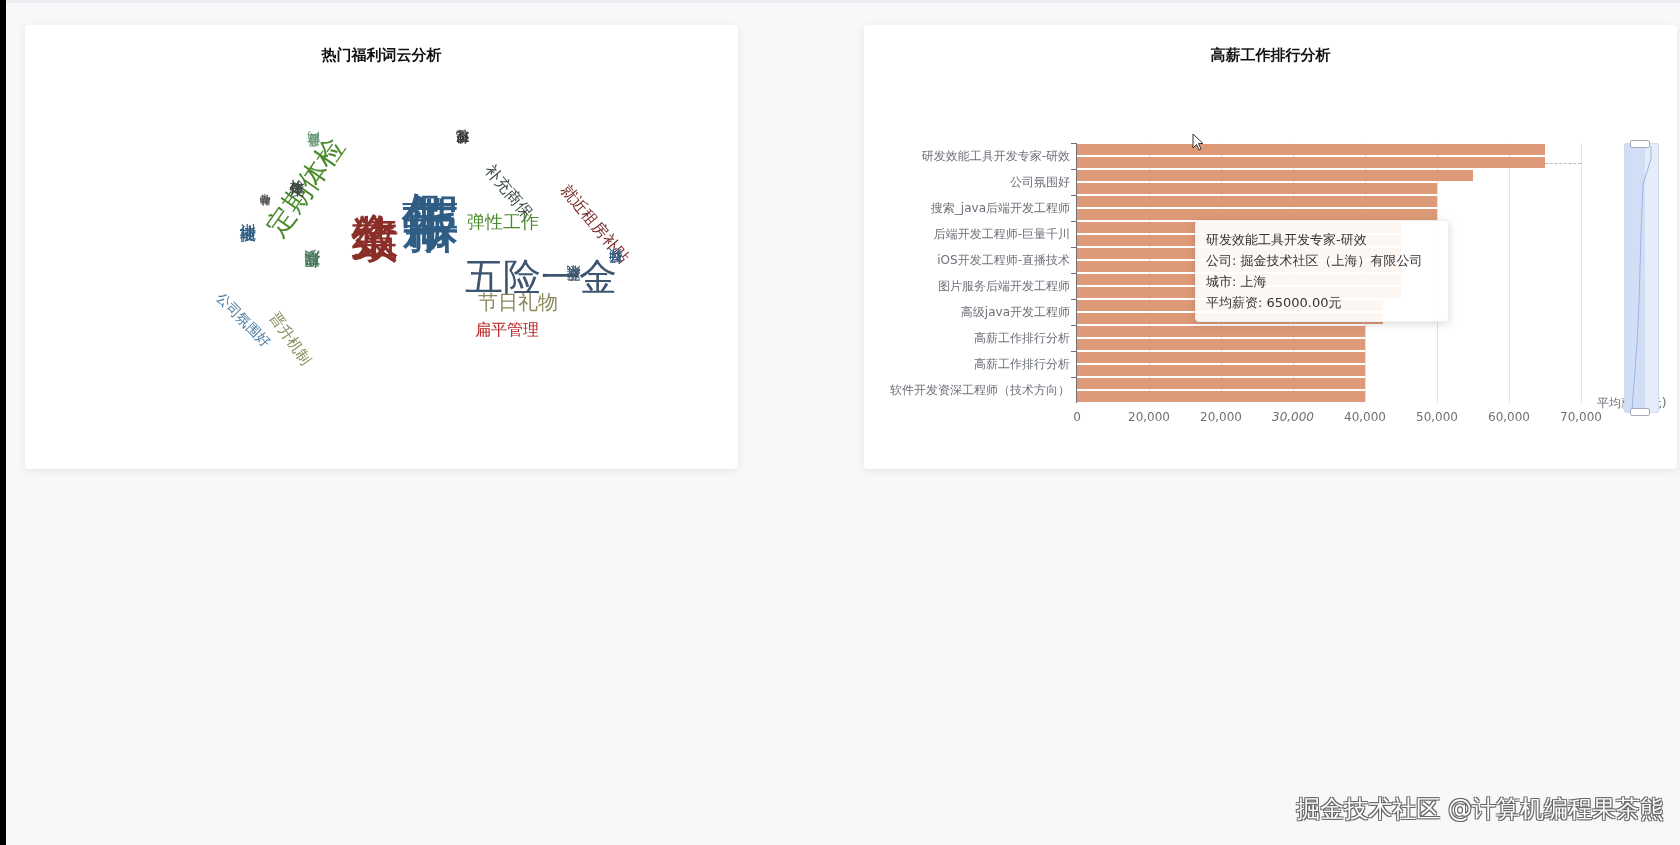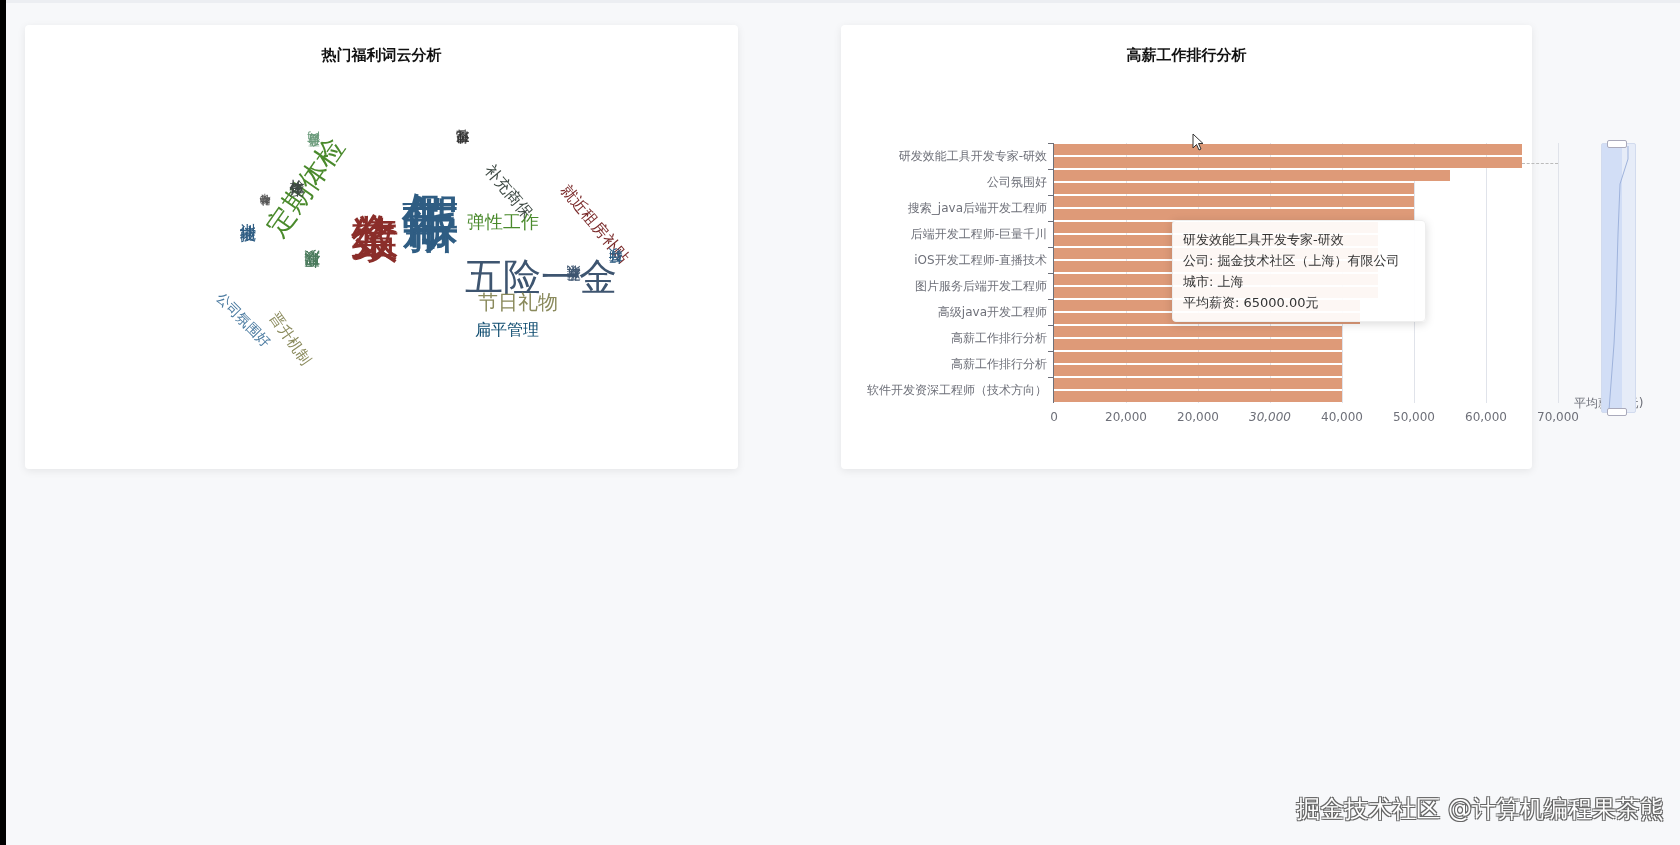--- a/index.html
+++ b/index.html
@@ -43,37 +43,37 @@
 
 <div class="card" id="card-wc" style="left:25px;width:713px;">
   <div class="card-title" style="top:21px;">热门福利词云分析</div>
   <div id="wc-area" style="position:absolute;left:0;top:0;width:815px;height:444px;">
       <div class="wc-word v" style="left: 377px; top: 125px; font-size: 58px; color: rgb(47, 93, 131);">带薪年假</div>
       <div class="wc-word v" style="left: 327px; top: 153px; font-size: 48px; color: rgb(139, 46, 42);">绩效奖金</div>
       <div class="wc-word" style="left: 440px; top: 225px; font-size: 38px; color: rgb(62, 85, 112); margin-top: 8px;">五险一金</div>
       <div class="wc-word" style="left: 442px; top: 188px; font-size: 18px; color: rgb(74, 138, 44); text-align: right;">弹性工作</div>
       <div class="wc-word" style="left: 237px; top: 200px; font-size: 28px; color: rgb(74, 138, 44); transform: rotate(-55deg);">定期体检</div>
       <div class="wc-word" style="left: 453px; top: 267px; font-size: 20px; color: rgb(138, 138, 92);">节日礼物</div>
-      <div class="wc-word" style="left: 450px; top: 297px; font-size: 16px; color: #0c4a6e;">扁平管理</div>
+      <div class="wc-word" style="left: 450px; top: 297px; font-size: 16px; color: #b91c1c;">扁平管理</div>
       <div class="wc-word" style="left: 545px; top: 157px; font-size: 16px; color: rgb(122, 42, 42); transform: rotate(50deg);">就近租房补贴</div>
       <div class="wc-word" style="left: 469px; top: 137px; font-size: 16px; color: rgb(62, 74, 68); transform: rotate(50deg);">补充商保</div>
       <div class="wc-word v" style="left: 444px; top: 127px; font-size: 13px; color: rgb(51, 51, 51); transform: rotate(180deg);">管理规范</div>
       <div class="wc-word v" style="left: 264px; top: 145px; font-size: 15px; color: rgb(62, 74, 68);">年度体检</div>
       <div class="wc-word v" style="left: 295px; top: 130px; font-size: 13px; color: rgb(106, 154, 122); transform: rotate(180deg);">岗位晋升</div>
       <div class="wc-word v" style="left: 215px; top: 188px; font-size: 16px; color: rgb(47, 93, 131);">技能培训</div>
       <div class="wc-word v" style="left: 246px; top: 188px; font-size: 11px; color: rgb(85, 85, 85); transform: rotate(180deg);">午餐补助</div>
       <div class="wc-word v" style="left: 295px; top: 253px; font-size: 16px; color: rgb(74, 122, 92); transform: rotate(180deg);">股票期权</div>
       <div class="wc-word" style="left: 254px; top: 285px; font-size: 15px; color: rgb(138, 138, 92); transform: rotate(55deg);">晋升机制</div>
       <div class="wc-word" style="left: 199px; top: 265px; font-size: 14px; color: rgb(74, 122, 160); transform: rotate(45deg);">公司氛围好</div>
       <div class="wc-word v" style="left: 555px; top: 265px; font-size: 14px; color: rgb(62, 85, 112); transform: rotate(180deg);">年底双薪</div>
       <div class="wc-word v" style="left: 597px; top: 248px; font-size: 14px; color: rgb(47, 93, 131); transform: rotate(180deg);">领导好</div>
     </div>
 </div>
 
-<div class="card" id="card-rank" style="left:841px;width:691px;">
+<div class="card" id="card-rank" style="left:864px;width:813px;">
   <div class="card-title" style="top:21px;">高薪工作排行分析</div>
   <div id="bar-area" style="position:absolute;left:0;top:0;width:813px;height:444px;">
     <div id="ylabels" style="position:absolute;left:0;top:0;width:206px;height:444px;">
         <div class="ylabel" style="top: 123px;">研发效能工具开发专家-研效</div>
         <div class="ylabel" style="top: 149px;">公司氛围好</div>
         <div class="ylabel" style="top: 175px;">搜索_java后端开发工程师</div>
         <div class="ylabel" style="top: 201px;">后端开发工程师-巨量千川</div>
         <div class="ylabel" style="top: 227px;">iOS开发工程师-直播技术</div>
         <div class="ylabel" style="top: 253px;">图片服务后端开发工程师</div>
         <div class="ylabel" style="top: 279px;">高级java开发工程师</div>

